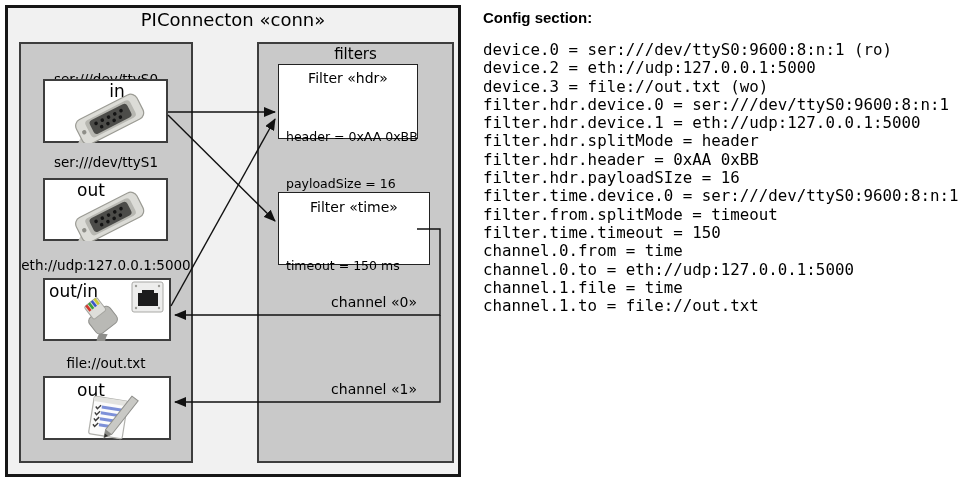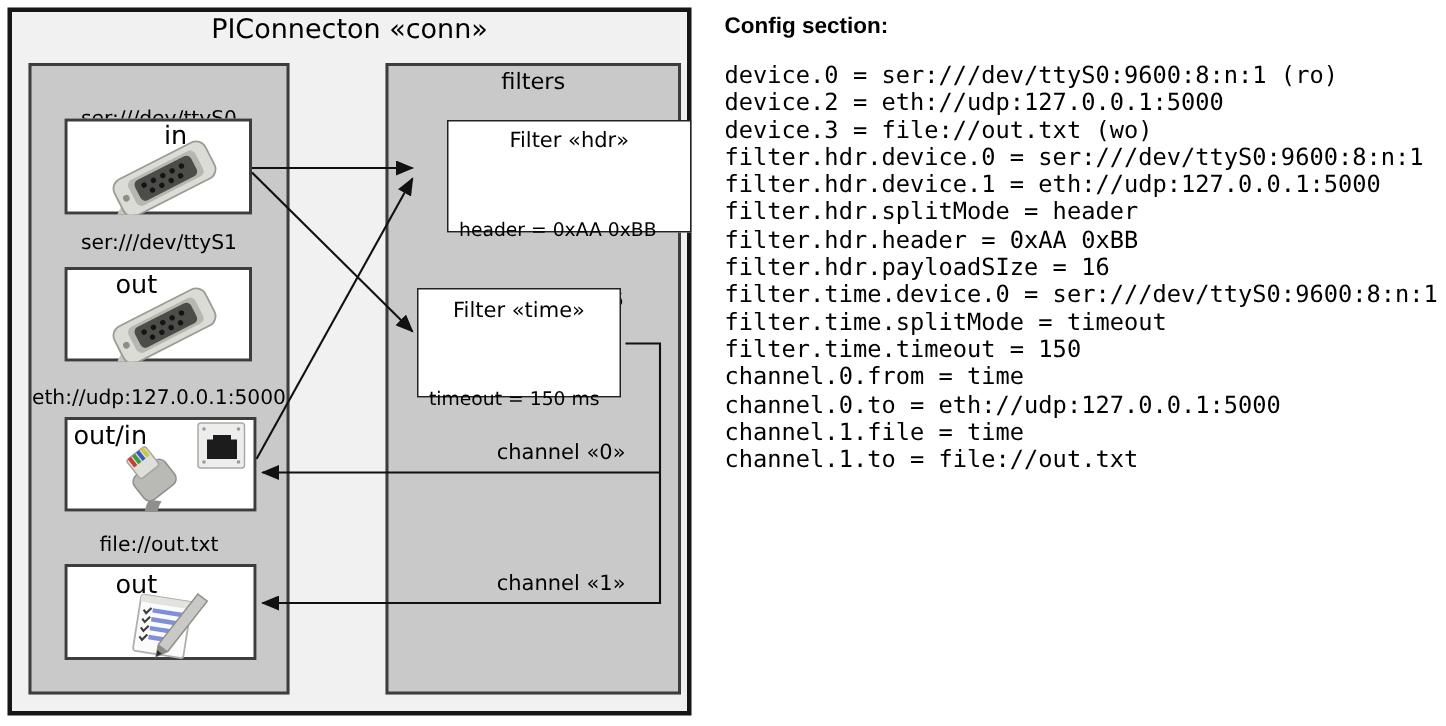--- a/index.html
+++ b/index.html
@@ -138,29 +138,29 @@
       </g>
     </g>
     <g transform="rotate(-3 28 24)">
       <path d="M46,4 l6,5 -28,32 -8,3 2,-8 z" fill="#c9c9c5" stroke="#8f8f8b" stroke-width="1"></path>
       <path d="M16,44 l2,-8 6,5 z" fill="#8a8a86"></path>
       <path d="M16,44 l1,-4 3,2.5 z" fill="#2e2e2c"></path>
     </g>
   </svg>
 </div>
 
-<div class="abs filter-box" style="left:278px;top:80px;width:163px;height:75px;margin-left:20px;">
+<div class="abs filter-box" style="left:278px;top:64px;width:140px;height:75px;">
   <div class="abs filter-title" style="top:5px;">Filter «hdr»</div>
   <div class="abs filter-props" style="left:7px;top:33px;">
     <div>header = 0xAA 0xBB</div>
     <div>payloadSize = 16</div>
   </div>
 </div>
 
-<div class="abs filter-box" style="left:278px;top:192px;width:136px;height:73px;">
+<div class="abs filter-box" style="left:278px;top:192px;width:152px;height:73px;">
   <div class="abs filter-title" style="top:6px;">Filter «time»</div>
   <div class="abs filter-props" style="left:7px;top:34px;">
     <div>timeout = 150 ms</div>
   </div>
 </div>
 
 <div class="abs channel-label" style="left:310px;top:294px;">channel «0»</div>
 <div class="abs channel-label" style="left:310px;top:381px;">channel «1»</div>
 
 <svg class="abs" style="left:0;top:0;" width="470" height="484" viewBox="0 0 470 484">
@@ -182,19 +182,19 @@
 <div class="abs" id="config-lines">
   <div class="config-line">device.0 = ser:///dev/ttyS0:9600:8:n:1 (ro)</div>
   <div class="config-line">device.2 = eth://udp:127.0.0.1:5000</div>
   <div class="config-line">device.3 = file://out.txt (wo)</div>
   <div class="config-line">filter.hdr.device.0 = ser:///dev/ttyS0:9600:8:n:1</div>
   <div class="config-line">filter.hdr.device.1 = eth://udp:127.0.0.1:5000</div>
   <div class="config-line">filter.hdr.splitMode = header</div>
   <div class="config-line">filter.hdr.header = 0xAA 0xBB</div>
   <div class="config-line">filter.hdr.payloadSIze = 16</div>
   <div class="config-line">filter.time.device.0 = ser:///dev/ttyS0:9600:8:n:1</div>
-  <div class="config-line">filter.time.splitMode = timeout</div>
+  <div class="config-line">filter.from.splitMode = timeout</div>
   <div class="config-line">filter.time.timeout = 150</div>
   <div class="config-line">channel.0.from = time</div>
   <div class="config-line">channel.0.to = eth://udp:127.0.0.1:5000</div>
   <div class="config-line">channel.1.file = time</div>
   <div class="config-line">channel.1.to = file://out.txt</div>
 </div>
 
 </body></html>

